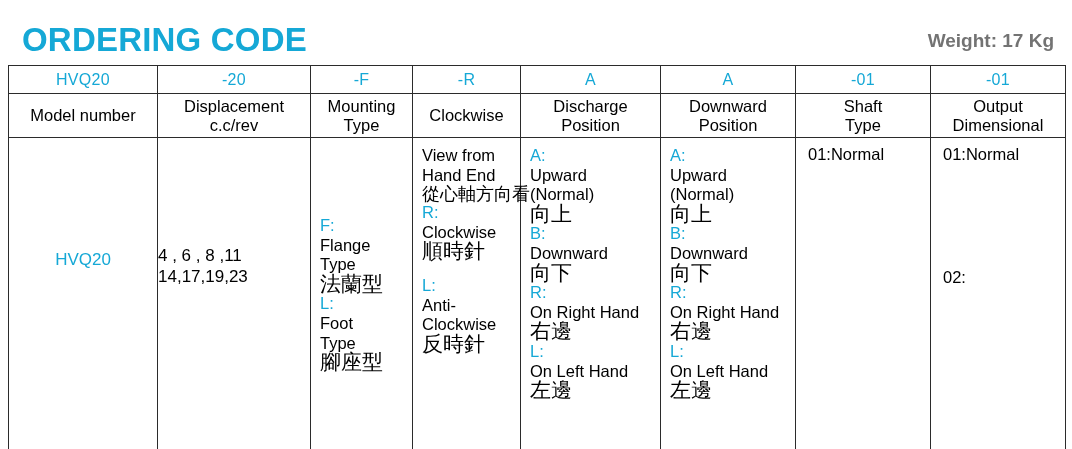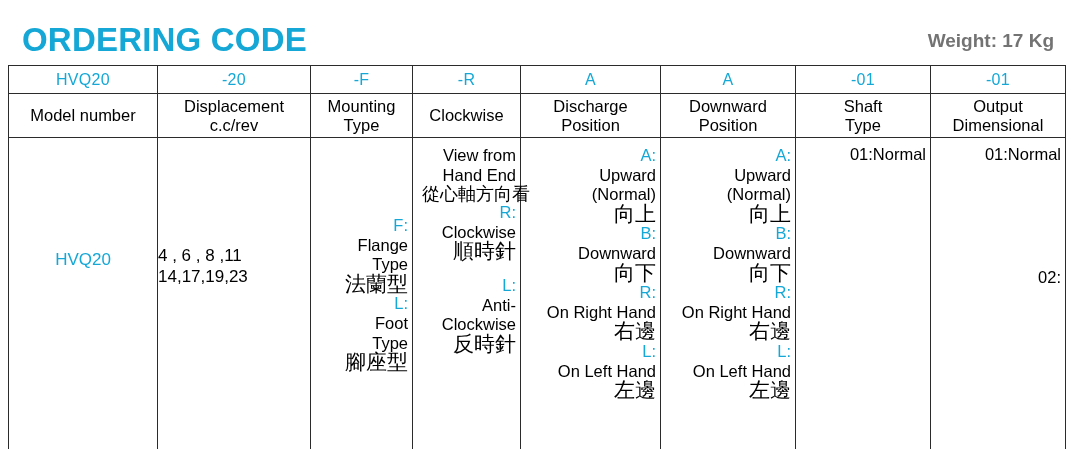--- a/index.html
+++ b/index.html
@@ -87,21 +87,20 @@
   .row-body td {
     height: 324px;
     font-size: 16.5px;
     line-height: 19.6px;
     padding: 6px 0 0 0;
   }
 
   .cell-inner {
     padding-left: 9px;
     padding-right: 4px;
-    text-align: right;
   }
 
   .mid-v {
     display: block;
     padding-top: 106px;
     text-align: center;
     color: #15a8d6;
     font-size: 17px;
   }
   .disp-v {

